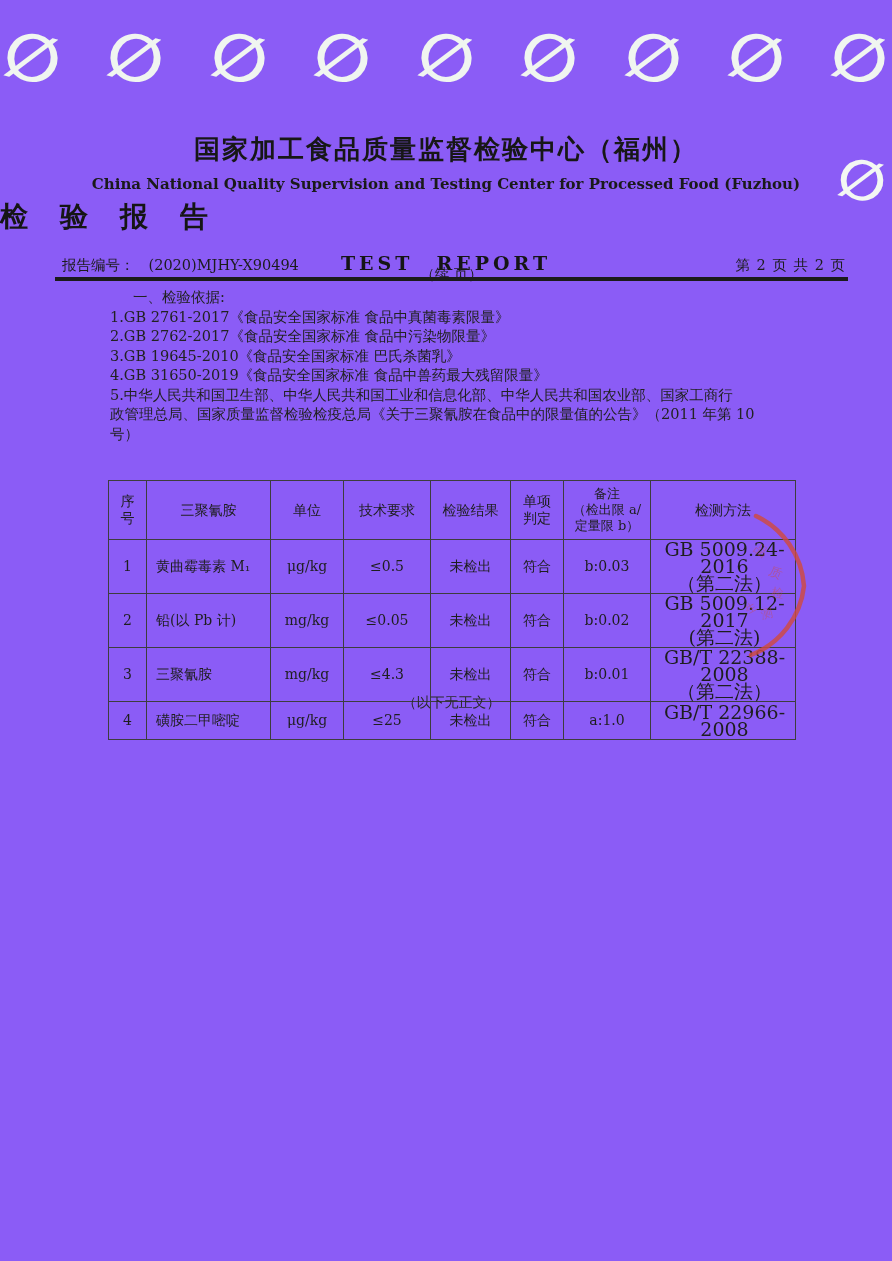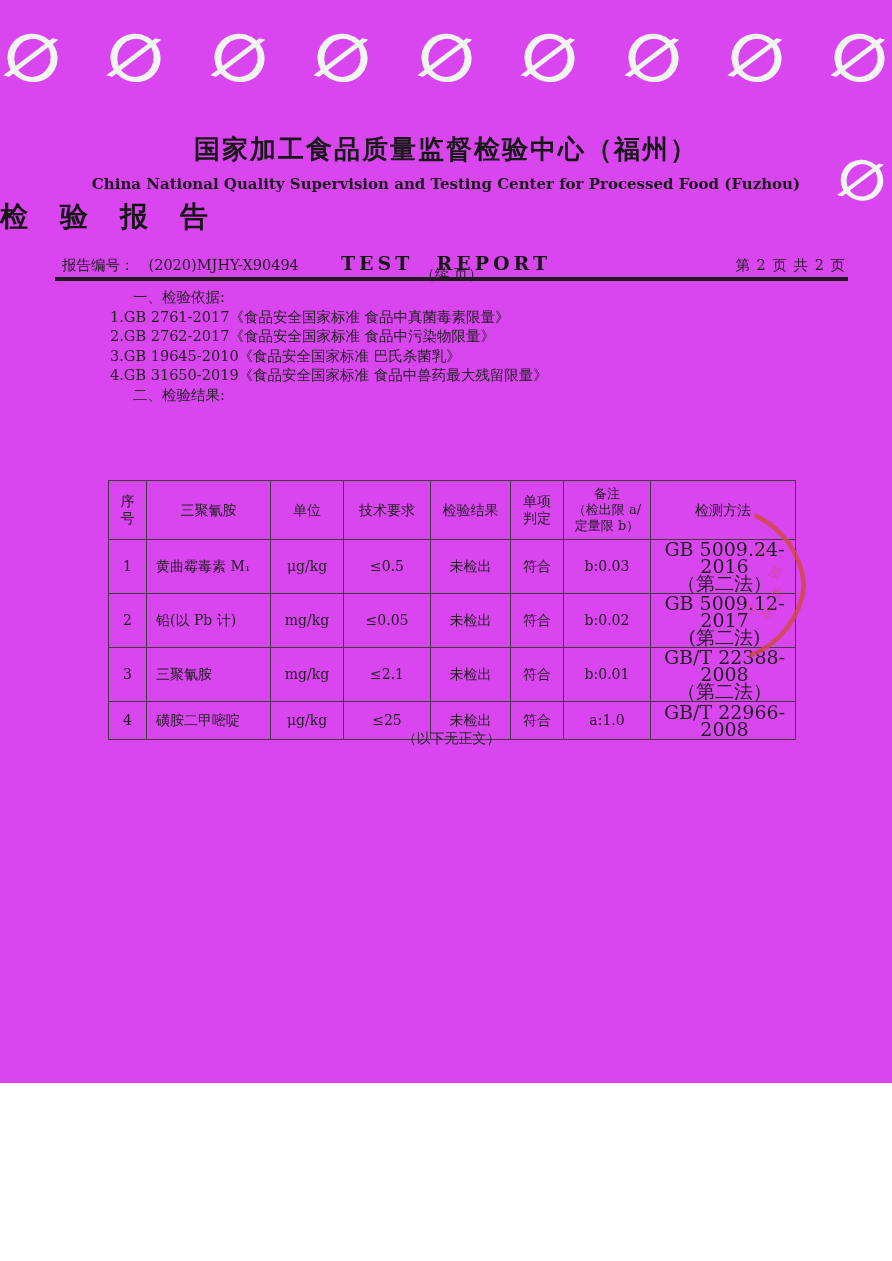--- a/index.html
+++ b/index.html
@@ -1,17 +1,17 @@
 <!DOCTYPE html>
 <html><head>
 <meta charset="utf-8">
 <style>
   html,body{margin:0;padding:0;background:#ffffff;}
   .page{
-    position:relative;width:892px;height:1083px;background:#d946ef;
+    position:relative;width:892px;height:1261px;background:#8b5cf6;
     font-family:"DejaVu Serif","Liberation Serif",serif;color:#1c1c1c;
     overflow:hidden;
   }
   
   .wm-row{position:absolute;top:14px;left:4px;width:884px;display:flex;
     justify-content:space-between;pointer-events:none;}
   .wm-glyph{font-family:"DejaVu Sans",sans-serif;font-size:66px;font-weight:bold;
     color:#f0f5f0;transform:rotate(14deg);line-height:90px;}
   .wm-side{position:absolute;top:148px;right:6px;font-family:"DejaVu Sans",sans-serif;
     font-size:56px;font-weight:bold;color:#f3f7f3;transform:rotate(14deg);}
@@ -40,21 +40,21 @@
   .tbl{position:absolute;top:480px;left:108px;border-collapse:collapse;
     table-layout:fixed;width:687px;font-size:14px;color:#1e1e1e;}
   .tbl th,.tbl td{border:1px solid #3d3d3d;padding:1px 4px;text-align:center;
     vertical-align:middle;font-weight:normal;white-space:pre-wrap;line-height:17px;}
   .tbl thead th{height:56px;font-size:14px;}
   .tbl th.small{font-size:13px;line-height:16px;}
   .tbl tbody tr{height:38px;}
   .tbl td.left{text-align:left;padding-left:9px;}
   .tbl td.method{text-align:center;padding-left:7px;font-size:19px;line-height:17px;}
   .footer-note{position:absolute;top:694px;left:108px;width:687px;text-align:center;
-    font-size:14px;color:#2a2a2a;margin-top:36px;}
+    font-size:14px;color:#2a2a2a;}
   
   .stamp{position:absolute;left:635px;top:492px;width:200px;height:190px;pointer-events:none;}
 </style>
 </head>
 <body>
 
 <div class="page">
 
   <div class="wm-row">
     <span class="wm-glyph">∅</span>
@@ -80,21 +80,23 @@
     <span class="meta-right">第 2 页  共 2 页</span>
   </div>
   <div class="rule"></div>
 
   <div class="body-text">
     <p class="sec-head">一、检验依据:</p>
     <p>1.GB 2761-2017《食品安全国家标准 食品中真菌毒素限量》</p>
     <p>2.GB 2762-2017《食品安全国家标准 食品中污染物限量》</p>
     <p>3.GB 19645-2010《食品安全国家标准 巴氏杀菌乳》</p>
     <p>4.GB 31650-2019《食品安全国家标准 食品中兽药最大残留限量》</p>
-    <p class="sec-head">二、检验结果:</p>
+    <p>5.中华人民共和国卫生部、中华人民共和国工业和信息化部、中华人民共和国农业部、国家工商行
+政管理总局、国家质量监督检验检疫总局《关于三聚氰胺在食品中的限量值的公告》（2011 年第 10
+号）</p>
   </div>
 
   <table class="tbl">
     <colgroup>
       <col style="width:38px">
         <col style="width:124px">
         <col style="width:73px">
       <col style="width:87px">
         <col style="width:80px">
         <col style="width:53px">
@@ -137,21 +139,21 @@
         <td>未检出</td>
         <td>符合</td>
         <td>b:0.02</td>
         <td class="method">GB 5009.12-2017
 (第二法)</td>
       </tr>
       <tr>
         <td>3</td>
         <td class="left">三聚氰胺</td>
         <td>mg/kg</td>
-        <td>≤2.1</td>
+        <td>≤4.3</td>
         <td>未检出</td>
         <td>符合</td>
         <td>b:0.01</td>
         <td class="method">GB/T 22388-2008
 （第二法）</td>
       </tr>
       <tr>
         <td>4</td>
         <td class="left">磺胺二甲嘧啶</td>
         <td>μg/kg</td>

